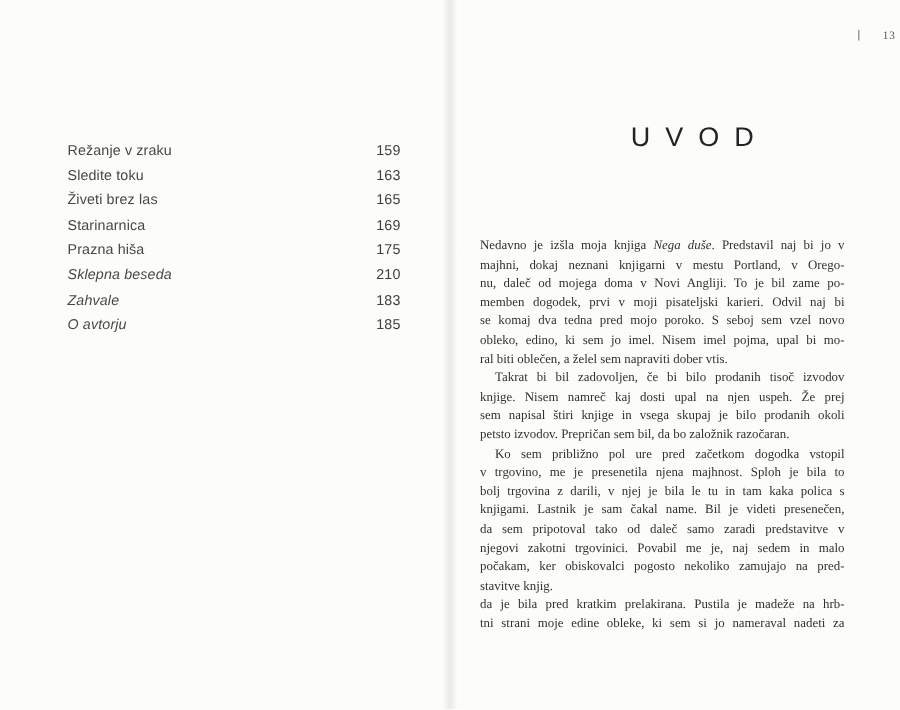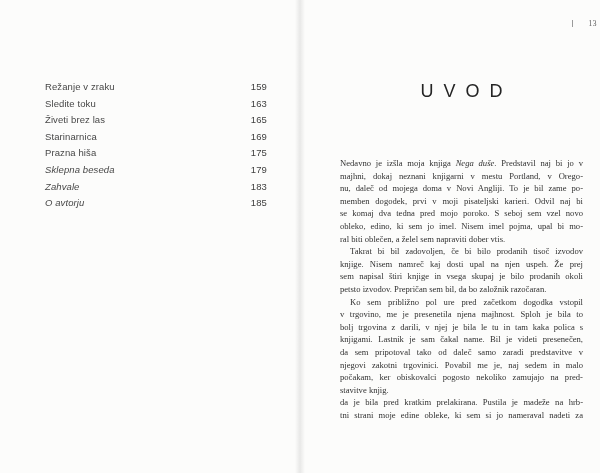--- a/index.html
+++ b/index.html
@@ -16,21 +16,21 @@
   
   .gutter {
     position:absolute; left:295px; top:0;
     width:10px; height:473px;
     background:linear-gradient(90deg, rgba(0,0,0,0) 0%, rgba(0,0,0,0.08) 50%, rgba(0,0,0,0) 100%);
     pointer-events:none;
   }
 
   
   .toc {
-    position:absolute; left:45px; top:81px; width:222px;
+    position:absolute; left:45px; top:95px; width:222px;
   }
   .toc-row {
     display:flex; justify-content:space-between; align-items:baseline;
     height:16.6px;
     font-family:"Liberation Sans", sans-serif;
     font-size:9.5px; color:#474747; letter-spacing:0.1px;
   }
   .toc-row.italic .toc-label, .toc-row.italic { font-style:italic; }
   .toc-page { font-style:normal; color:#3f3f3f; }
 
@@ -49,21 +49,21 @@
     position:absolute; left:340px; top:82px; width:243px; margin:0;
     text-align:center;
     font-family:"Liberation Sans", sans-serif;
     font-weight:300;
     font-size:18px; line-height:1;
     letter-spacing:10px; text-indent:10px;
     color:#242424;
   }
 
   .body-text {
-    position:absolute; left:340px; top:157px; width:243px;
+    position:absolute; left:320px; top:157px; width:243px;
     font-family:"Liberation Serif", serif;
     font-size:8.6px; line-height:12.6px;
     color:#313131;
   }
   .body-line { text-align:justify; text-align-last:justify; }
   .body-line.para-end { text-align-last:left; }
   .body-line.indent { text-indent:10px; }
   .body-line i { font-style:italic; }
 </style>
 </head>
@@ -88,21 +88,21 @@
         <div class="toc-row">
           <span class="toc-label">Starinarnica</span>
           <span class="toc-page">169</span>
         </div>
         <div class="toc-row">
           <span class="toc-label">Prazna hiša</span>
           <span class="toc-page">175</span>
         </div>
         <div class="toc-row italic">
           <span class="toc-label">Sklepna beseda</span>
-          <span class="toc-page">179</span>
+          <span class="toc-page">210</span>
         </div>
         <div class="toc-row italic">
           <span class="toc-label">Zahvale</span>
           <span class="toc-page">183</span>
         </div>
         <div class="toc-row italic">
           <span class="toc-label">O avtorju</span>
           <span class="toc-page">185</span>
         </div>
       </div>

